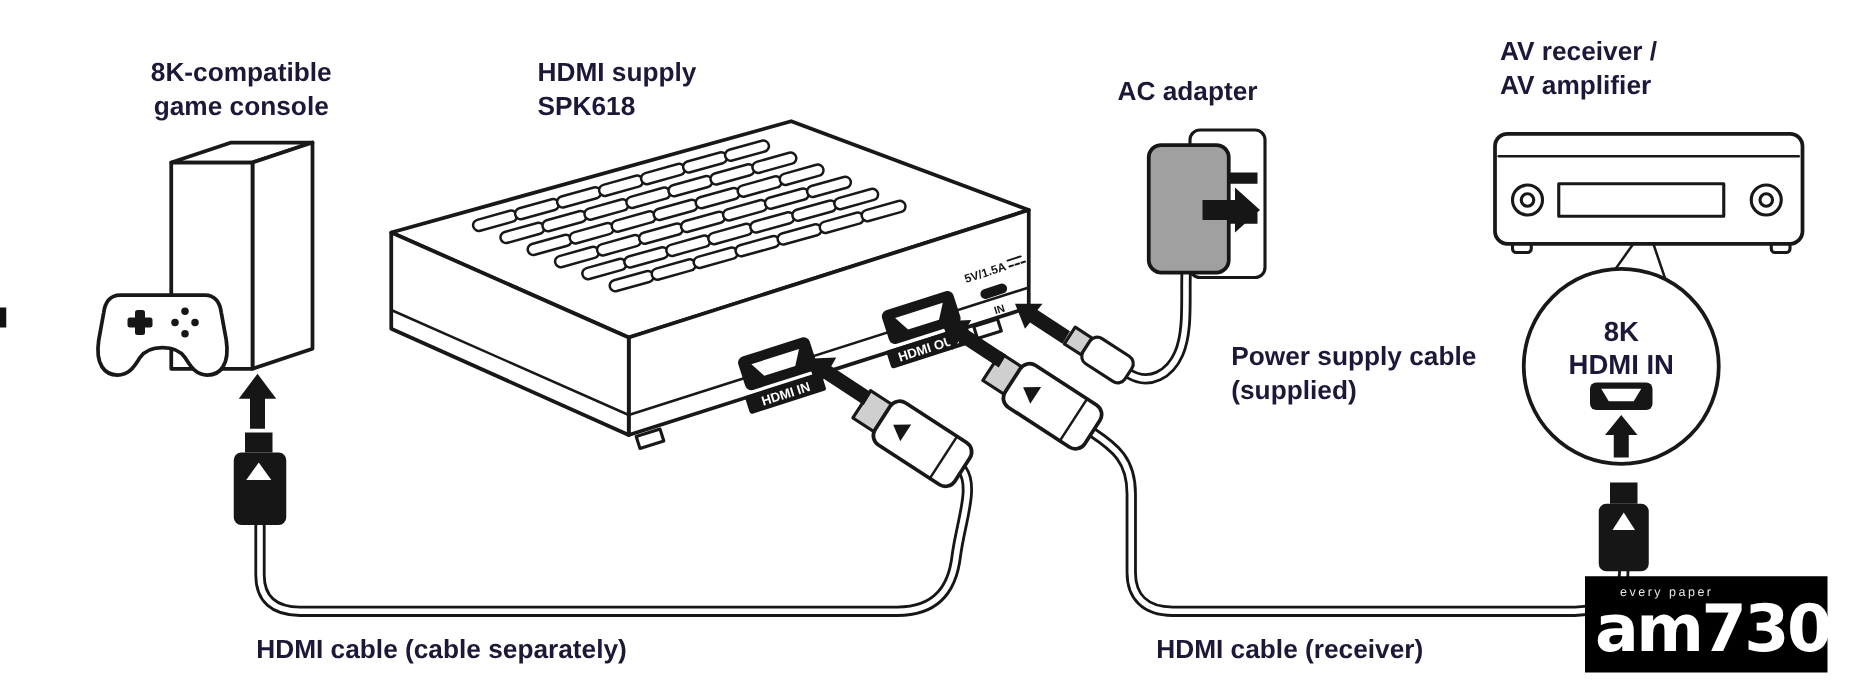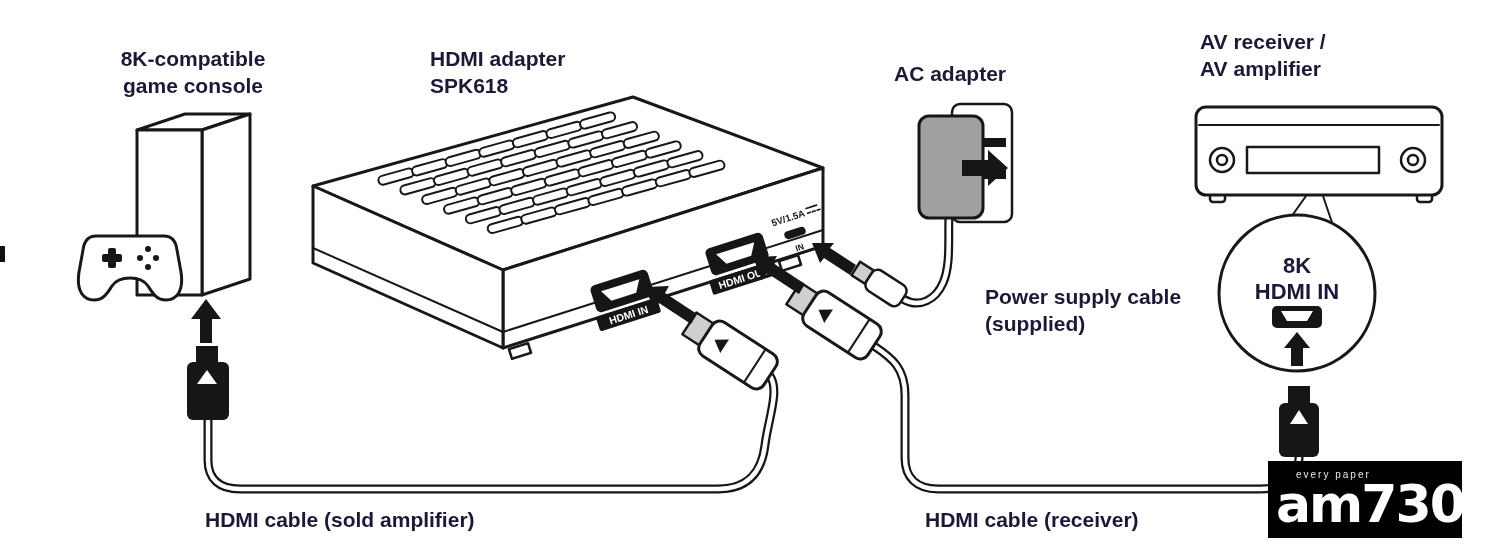--- a/index.html
+++ b/index.html
@@ -215,32 +215,32 @@
     <g>
       <rect class="blk" x="1288" y="386" width="22" height="17"></rect>
       <rect class="blk" x="1279" y="403" width="40" height="54" rx="6"></rect>
       <polygon points="1299,410 1290,424 1308,424" fill="#ffffff"></polygon>
     </g>
   </svg>
 
   <div class="lbl center" style="left:88px; top:45px; width:210px;">8K-compatible
 game console</div>
 
-  <div class="lbl" style="left:430px; top:45px; width:230px;">HDMI adapter
+  <div class="lbl" style="left:430px; top:45px; width:230px;">HDMI supply
 SPK618</div>
 
   <div class="lbl center" style="left:860px; top:60px; width:180px;">AC adapter</div>
 
   <div class="lbl" style="left:1200px; top:28px; width:200px;">AV receiver /
 AV amplifier</div>
 
-  <div class="lbl" style="left:985px; top:283px; width:230px;">Power supply cable
+  <div class="lbl" style="left:985px; top:272px; width:230px;">Power supply cable
 (supplied)</div>
 
-  <div class="lbl" style="left:205px; top:506px; width:340px;">HDMI cable (sold amplifier)</div>
+  <div class="lbl" style="left:205px; top:506px; width:340px;">HDMI cable (cable separately)</div>
 
   <div class="lbl" style="left:925px; top:506px; width:280px;">HDMI cable (receiver)</div>
 
   <div class="edge-artifact"></div>
 
   <div class="watermark">
     <div class="wm-tagline">every paper</div>
     <div class="wm-logo">am730</div>
   </div>
 

